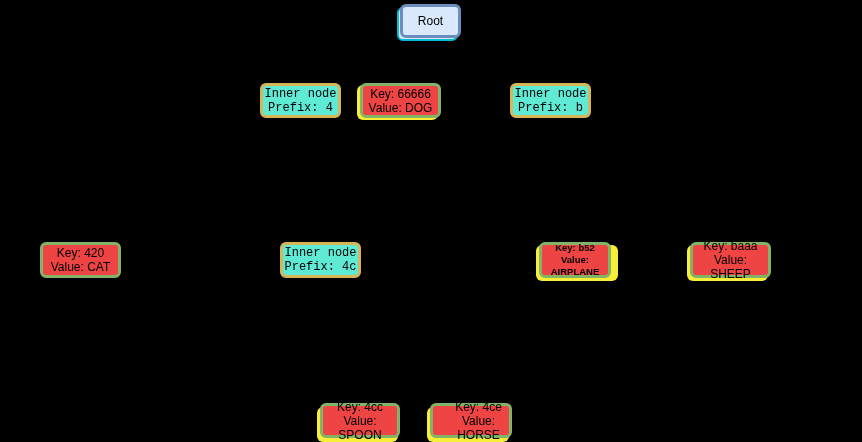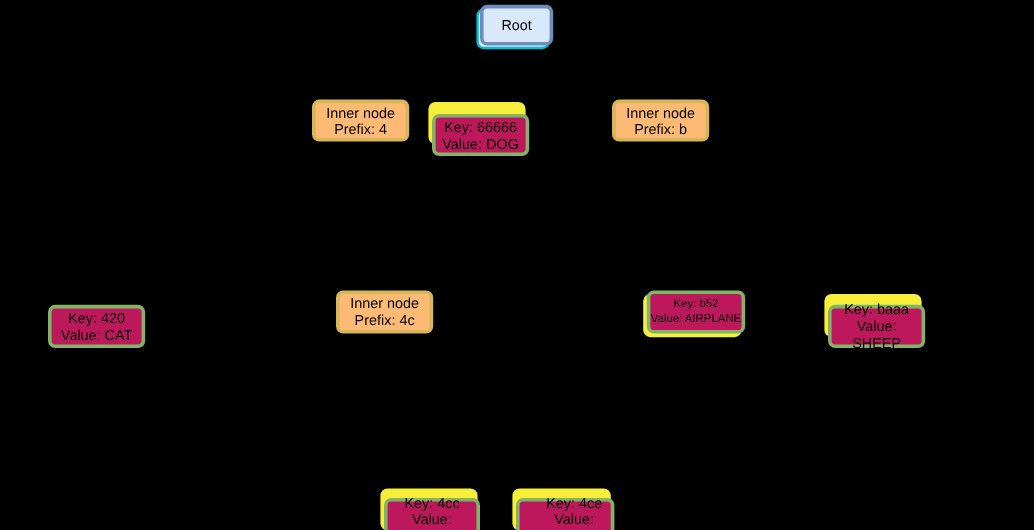--- a/index.html
+++ b/index.html
@@ -23,41 +23,41 @@
     flex-direction: column;
     align-items: center;
     justify-content: center;
     text-align: center;
     font-size: 12px;
     line-height: 14px;
     color: #000000;
     z-index: 2;
   }
   .node.root  { background: #dae8fc; border-color: #6c8ebf; }
-  .node.inner { background: #fdba74; border-color: #d6b656; }
-  .node.leaf  { background: #be185d; border-color: #82b366; margin-top: 12px; }
+  .node.inner { background: #5eead4; border-color: #d6b656; font-family: Liberation Mono, monospace; }
+  .node.leaf  { background: #ef4444; border-color: #82b366; }
   .backing {
     position: absolute;
     box-sizing: border-box;
     border-radius: 6px;
     z-index: 1;
   }
   .backing.yellow { background: #f7ee3a; }
   .backing.cyan   { background: #dae8fc; border: 2px solid #00bcd4; }
 
   
   .pos-root      { left: 400px; top: 4px;   width: 61px; height: 34px; }
   .pos-root-bk   { left: 397px; top: 7px;   width: 61px; height: 34px; }
   .pos-prefix4   { left: 260px; top: 83px;  width: 81px; height: 35px; }
   .pos-66666     { left: 360px; top: 83px;  width: 81px; height: 35px; }
   .pos-66666-bk  { left: 357px; top: 85px;  width: 81px; height: 35px; }
   .pos-prefixb   { left: 510px; top: 83px;  width: 81px; height: 35px; }
   .pos-420       { left: 40px;  top: 242px; width: 81px; height: 36px; }
   .pos-prefix4c  { left: 280px; top: 242px; width: 81px; height: 36px; }
-  .pos-b52       { left: 539px; top: 230px; width: 82px; height: 36px; }
+  .pos-b52       { left: 539px; top: 242px; width: 72px; height: 36px; font-weight: bold; }
   .pos-b52-bk    { left: 536px; top: 245px; width: 82px; height: 36px; }
   .pos-baaa      { left: 690px; top: 242px; width: 81px; height: 36px; align-items: center; }
   .pos-baaa-bk   { left: 687px; top: 245px; width: 81px; height: 36px; }
   .pos-4cc       { left: 320px; top: 403px; width: 80px; height: 35px; }
   .pos-4cc-bk    { left: 317px; top: 407px; width: 81px; height: 35px; }
   .pos-4ce       { left: 430px; top: 403px; width: 82px; height: 35px; padding-left: 15px; }
   .pos-4ce-bk    { left: 427px; top: 407px; width: 82px; height: 35px; }
 
   .small-text { font-size: 9.5px; line-height: 12px; }
 </style>

